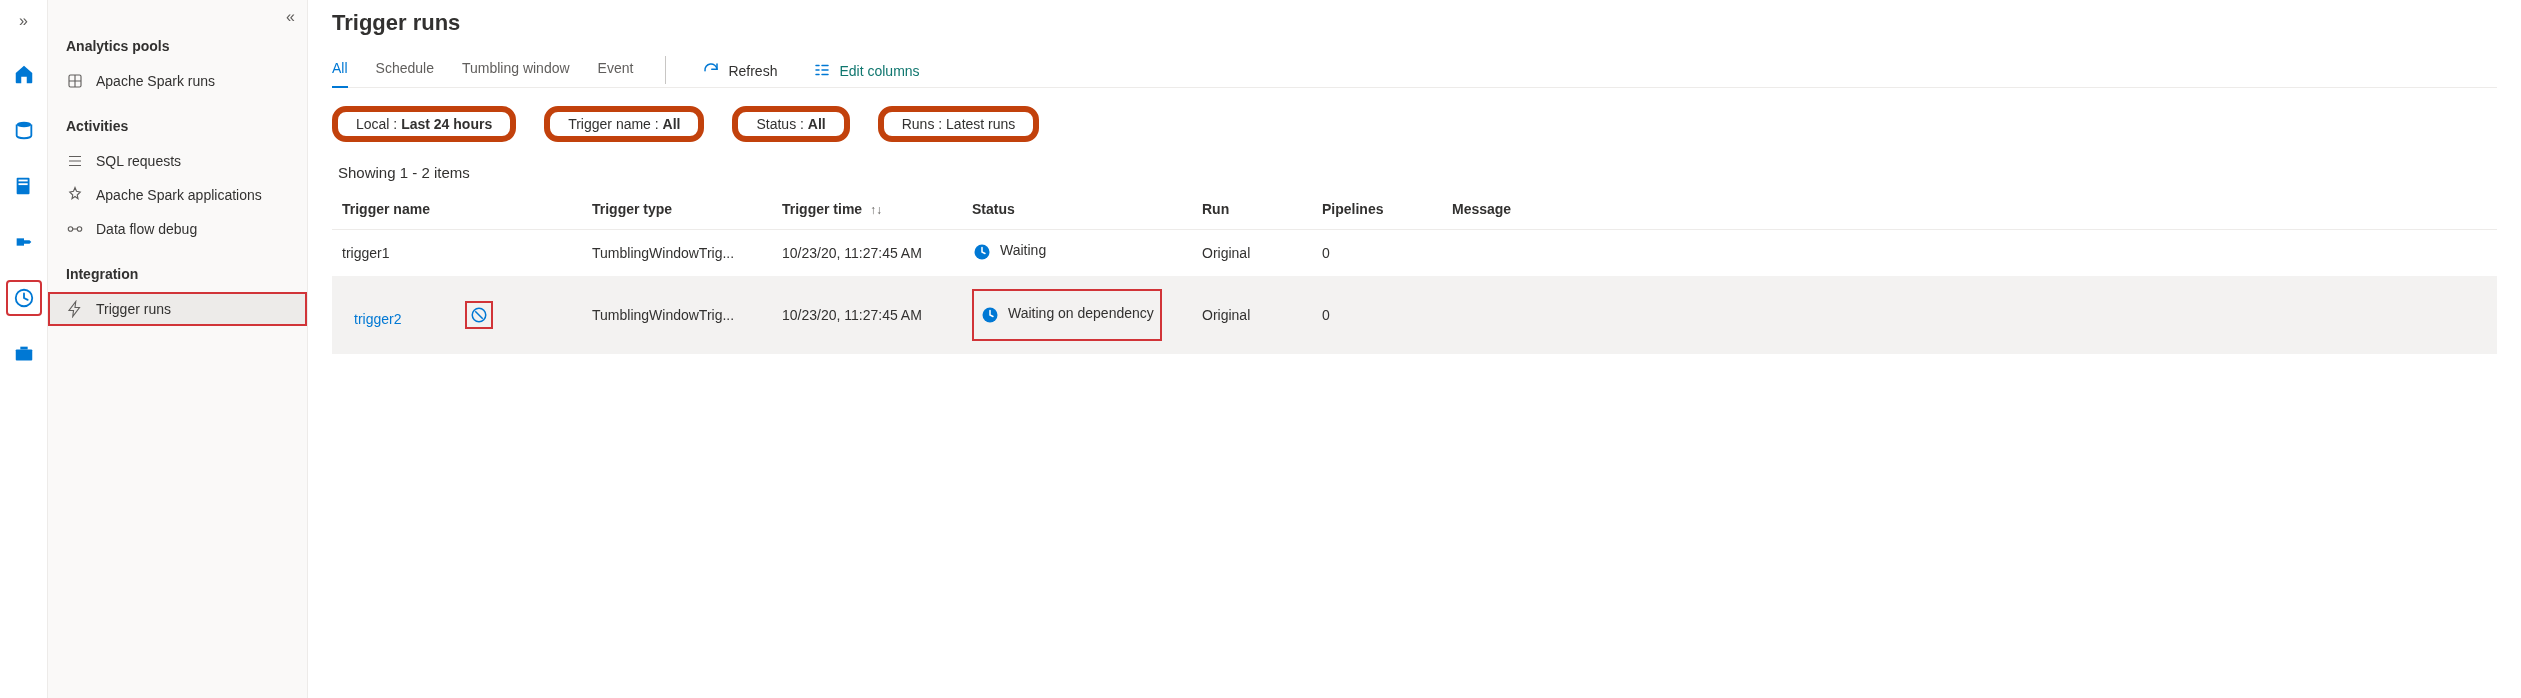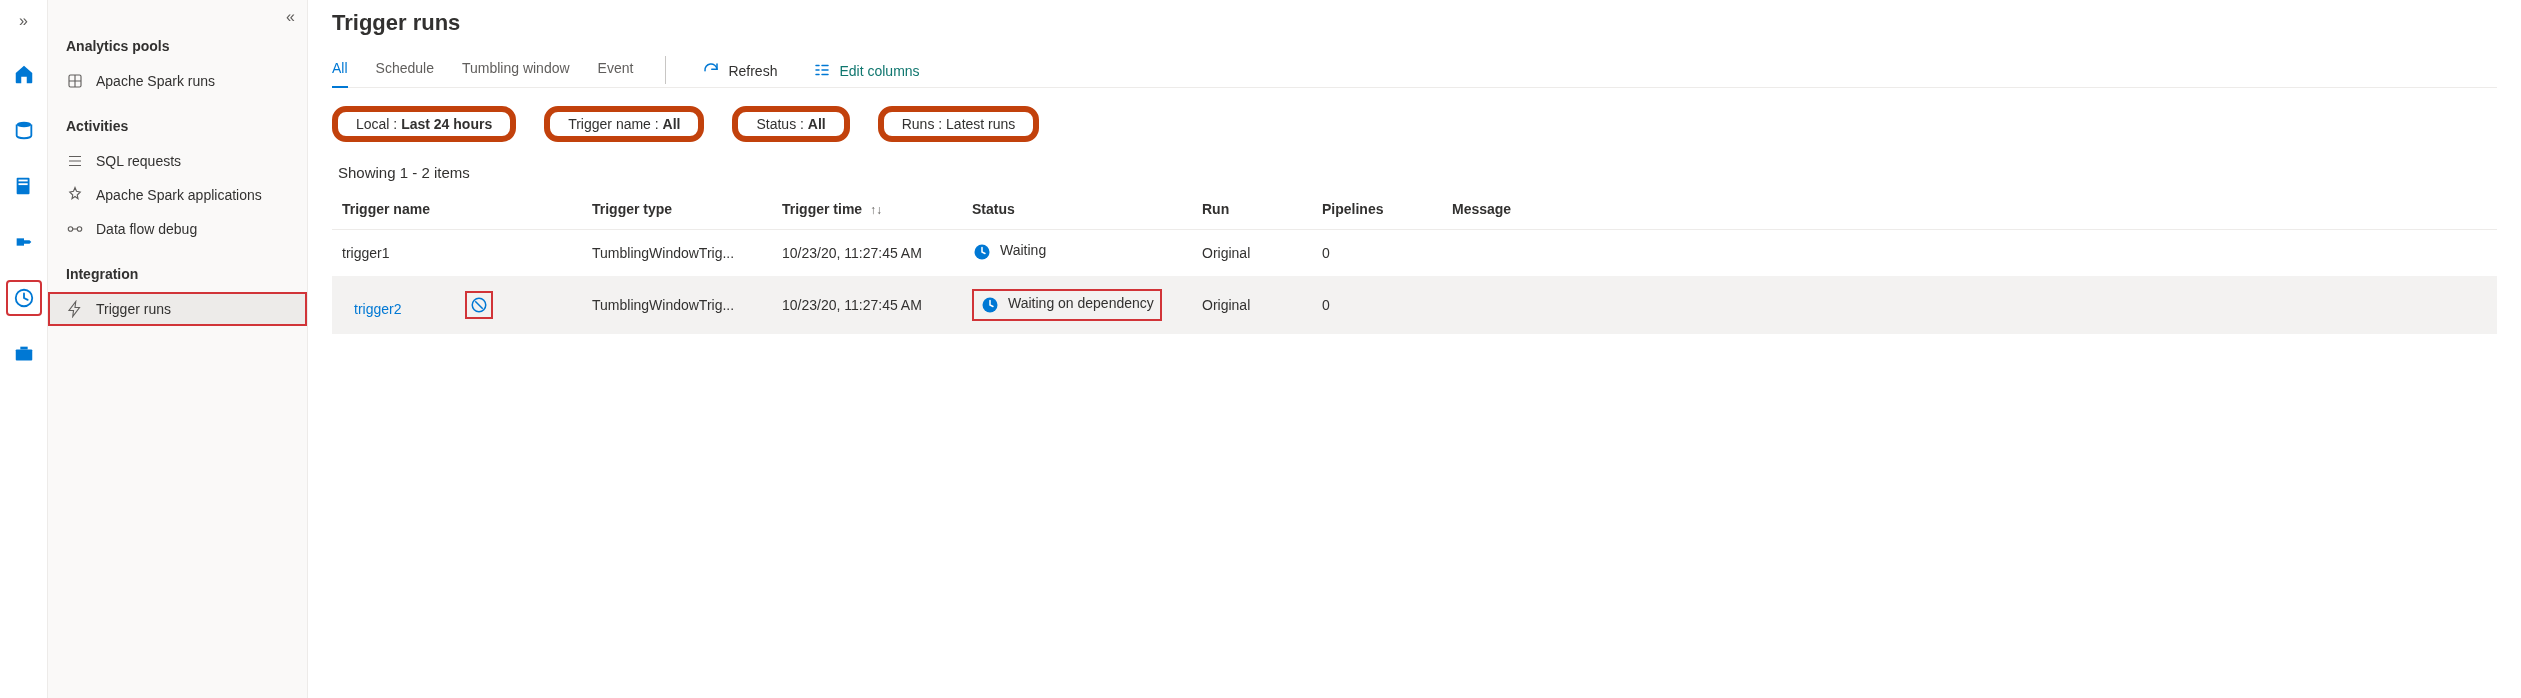--- a/index.html
+++ b/index.html
@@ -69,21 +69,21 @@
     
     table { width: 100%; border-collapse: collapse; }
     th { text-align: left; font-weight: 700; font-size: 14px; padding: 12px 10px; border-bottom: 1px solid #edebe9; color: #323130; }
     th .sort-icon { margin-left: 4px; color: #605e5c; font-size: 12px; }
     td { padding: 12px 10px; font-size: 14px; border-bottom: 1px solid #f3f2f1; vertical-align: middle; }
     tr.selected-row { background: #f3f2f1; }
     td .link { color: #0078d4; cursor: pointer; margin-left: 12px; }
     .status-cell { display: inline-flex; align-items: flex-start; gap: 8px; }
     .status-icon-wrap { width: 20px; height: 20px; display: inline-flex; align-items: center; justify-content: center; }
     .status-icon-wrap svg { width: 18px; height: 18px; }
-    .red-box { display: inline-flex; align-items: center; border: 2px solid #d13438; padding: 4px 6px; }
+    .red-box { display: inline-flex; align-items: center; border: 2px solid #d13438; padding: 14px 6px; }
     .stop-icon-box { display: inline-flex; width: 28px; height: 28px; align-items: center; justify-content: center; border: 2px solid #d13438; margin-left: 60px; }
     .stop-icon-box svg { width: 18px; height: 18px; }
   </style>
 </head>
 <body>
 
 <div class="icon-rail">
   <div class="expand-icon">»</div>
   <div class="rail-item">
     <svg viewBox="0 0 24 24" fill="#0078d4">

